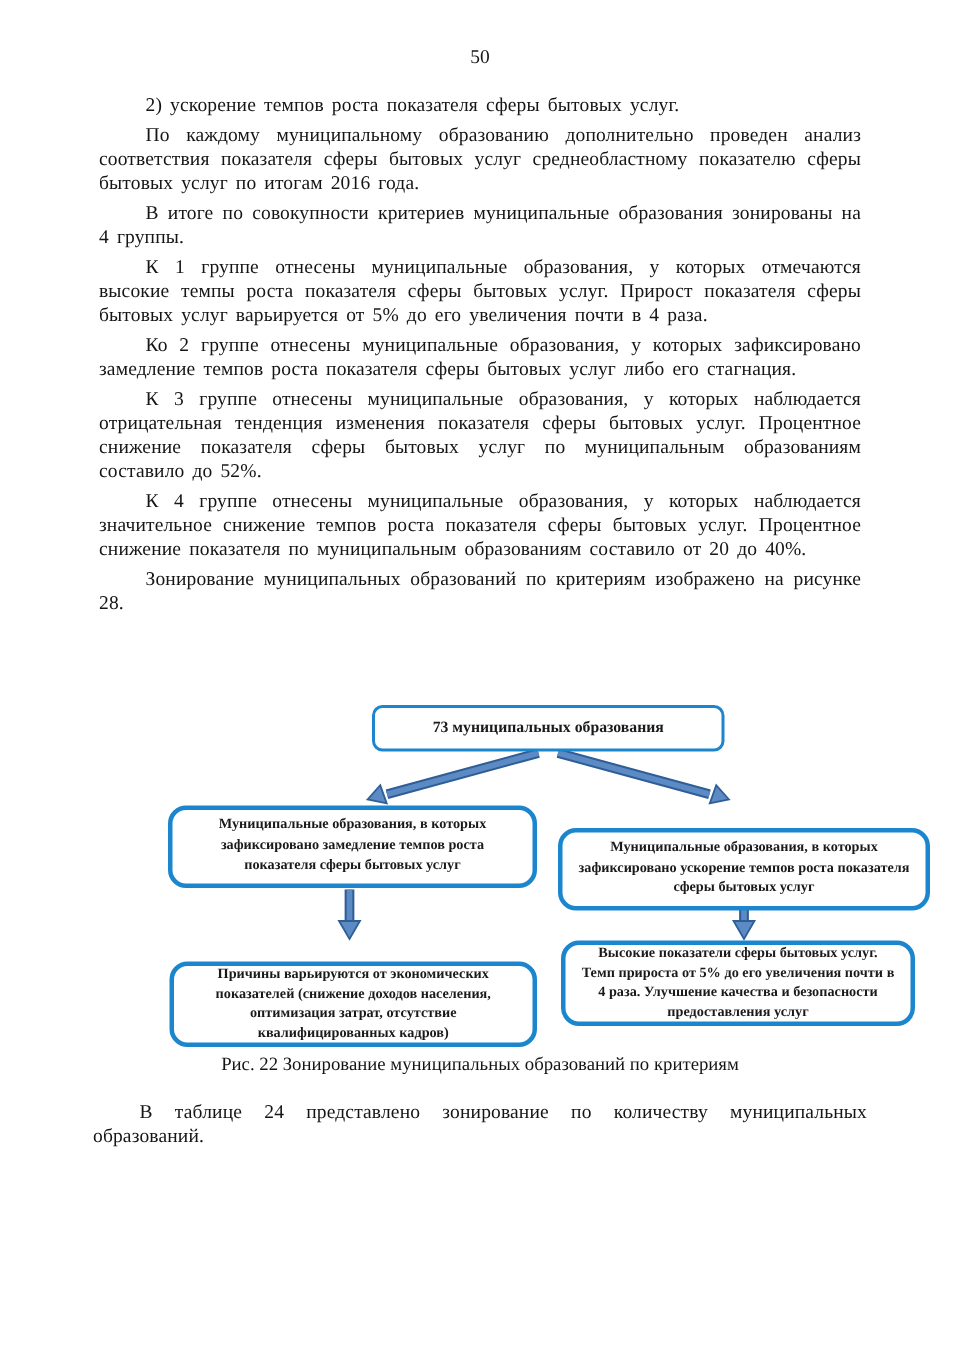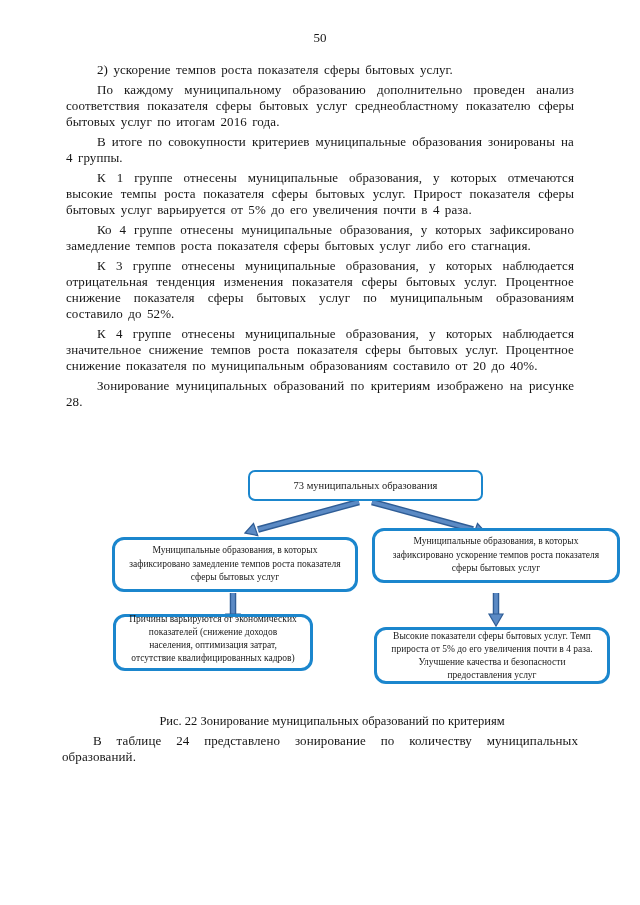--- a/index.html
+++ b/index.html
@@ -41,20 +41,21 @@
     word-spacing: 2px;
     letter-spacing: 0.1px;
   }
   
   .figure-area {
     position: absolute;
     top: 462px;
     left: 62px;
     width: 516px;
     height: 234px;
+    font-weight: bold;
   }
   .arrow-layer {
     position: absolute;
     top: 0; left: 0;
     width: 560px;
     height: 234px;
     pointer-events: none;
   }
   .fig-box {
     position: absolute;
@@ -73,29 +74,29 @@
   }
   .fig-root {
     left: 186px; top: 8px;
     width: 235px; height: 31px;
     border-width: 2px;
     border-radius: 7px;
     font-size: 10.5px;
     line-height: 12px;
   }
   .fig-branch-left  { left: 50px;  top: 75px;  width: 246px; height: 55px; justify-content: center; }
-  .fig-branch-right { left: 310px; top: 66px;  width: 248px; height: 55px; }
-  .fig-leaf-left    { left: 51px;  top: 152px; width: 200px; height: 57px; line-height: 13px; align-items: flex-end; }
+  .fig-branch-right { left: 310px; top: 90px;  width: 248px; height: 55px; }
+  .fig-leaf-left    { left: 51px;  top: 179px; width: 245px; height: 57px; line-height: 13px; }
   .fig-leaf-right   { left: 312px; top: 165px; width: 236px; height: 57px; line-height: 13px; }
   .caption {
     position: absolute;
     top: 701px;
     left: 62px;
     width: 516px;
-    margin: 12px;
+    margin: 0;
     text-align: center;
     font-size: 12.5px;
     line-height: 16px;
   }
   .closing {
     position: absolute;
     top: 733px;
     left: 62px;
     width: 516px;
     margin: 0;
@@ -112,21 +113,21 @@
 
 <div class="page">
 
   <div class="page-number">50</div>
 
   <div class="body-text">
     <p>2) ускорение темпов роста показателя сферы бытовых услуг.</p>
     <p>По каждому муниципальному образованию дополнительно проведен анализ соответствия показателя сферы бытовых услуг среднеобластному показателю сферы бытовых услуг по итогам 2016 года.</p>
     <p>В итоге по совокупности критериев муниципальные образования зонированы на 4 группы.</p>
     <p>К 1 группе отнесены муниципальные образования, у которых отмечаются высокие темпы роста показателя сферы бытовых услуг. Прирост показателя сферы бытовых услуг варьируется от 5% до его увеличения почти в 4 раза.</p>
-    <p>Ко 4 группе отнесены муниципальные образования, у которых зафиксировано замедление темпов роста показателя сферы бытовых услуг либо его стагнация.</p>
+    <p>Ко 2 группе отнесены муниципальные образования, у которых зафиксировано замедление темпов роста показателя сферы бытовых услуг либо его стагнация.</p>
     <p>К 3 группе отнесены муниципальные образования, у которых наблюдается отрицательная тенденция изменения показателя сферы бытовых услуг. Процентное снижение показателя сферы бытовых услуг по муниципальным образованиям составило до 52%.</p>
     <p>К 4 группе отнесены муниципальные образования, у которых наблюдается значительное снижение темпов роста показателя сферы бытовых услуг. Процентное снижение показателя по муниципальным образованиям составило от 20 до 40%.</p>
     <p>Зонирование муниципальных образований по критериям изображено на рисунке 28.</p>
   </div>
 
   <div class="figure-area">
 
     <svg class="arrow-layer" viewBox="0 0 560 234">
 
       <g>

